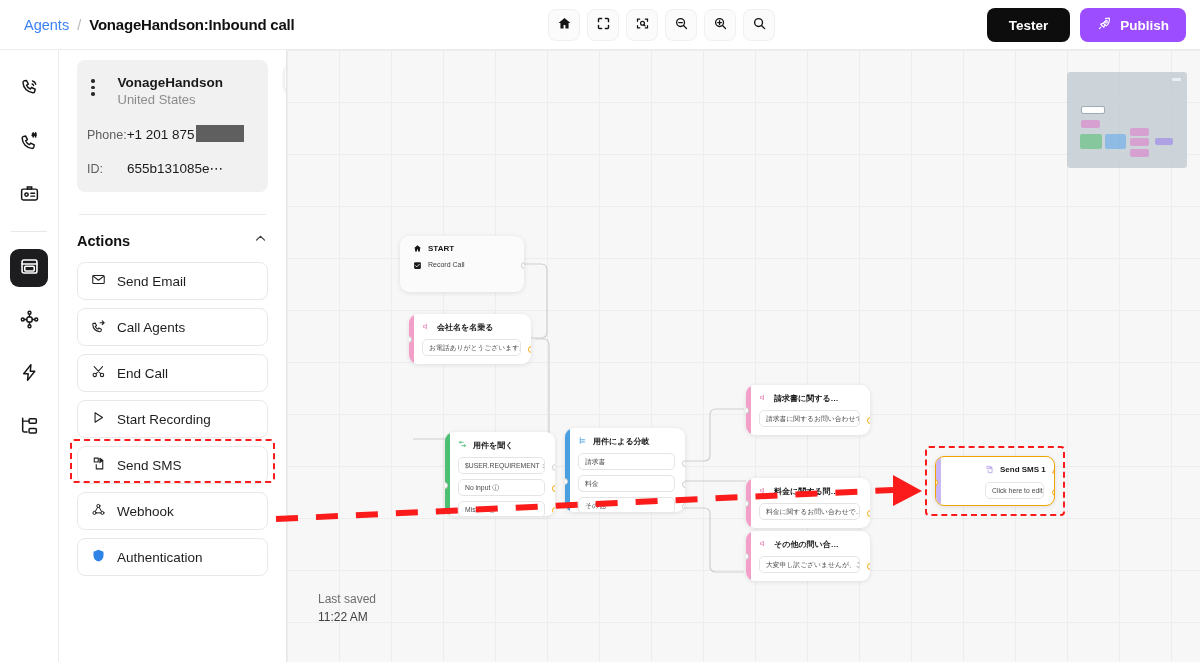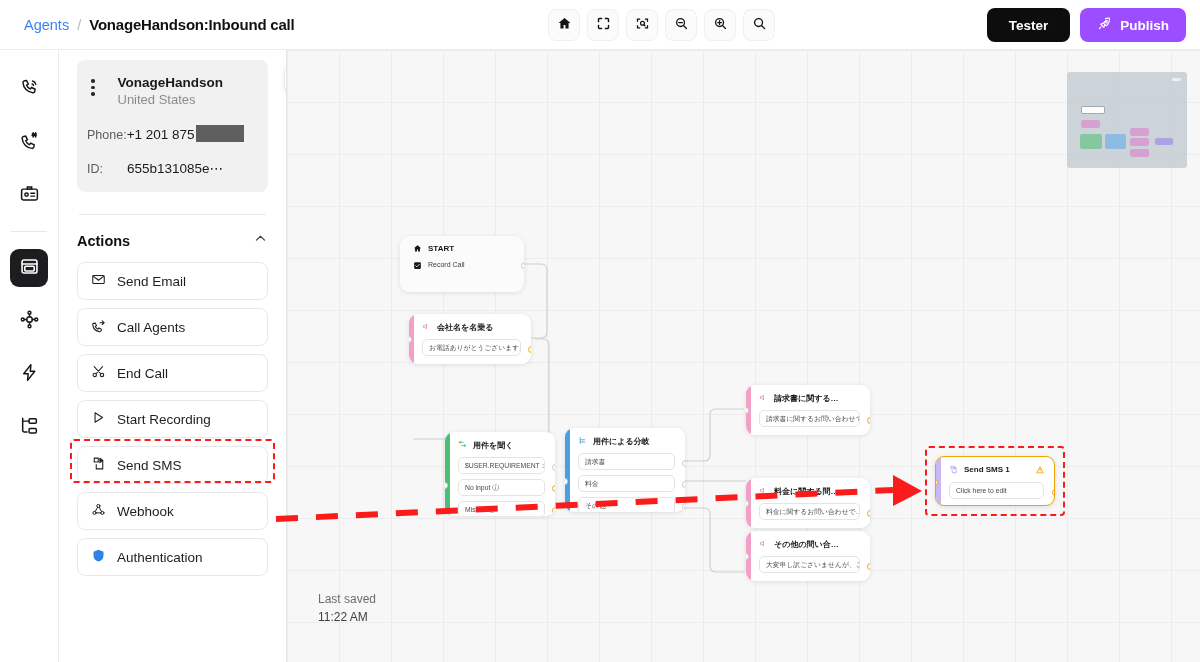--- a/index.html
+++ b/index.html
@@ -540,21 +540,21 @@
                 <path d="M4 9.5h3.5L12 6v12L7.5 14.5H4z"></path>
               </svg></span>
           <span>その他の問い合…</span>
         </div>
         <div class="node-field">大変申し訳ございませんが、こ…</div>
       </div>
       <span class="port grey" style="left:-4px;top:22px;"></span>
       <span class="port" style="right:-4px;top:32px;"></span>
     </div>
 
-    <div class="node" style="left:648px;top:406px;width:120px;height:50px;border:1.5px solid #f0a400;">
+    <div class="node" style="left:648px;top:406px;width:120px;height:50px;border:1.5px solid #f0a400;padding-left:36px;">
       <span class="bar" style="background:#c9b6f5"></span>
       <div class="node-inner">
         <div class="node-title">
           <span><svg width="9" height="9" viewBox="0 0 24 24" fill="none" stroke="#b09ae8" stroke-width="2" stroke-linejoin="round">
                 <path d="M5.2 3.4h6.4v6.3H5.2z"></path>
                 <path d="M8.4 13.2v7.4h10.4V7.2h-4.2"></path>
                 <path d="m14.2 3.6 4.6 3.6-4.6 3.5z"></path>
               </svg></span>
           <span>Send SMS 1</span>
           <span class="warn-tri">⚠</span>

